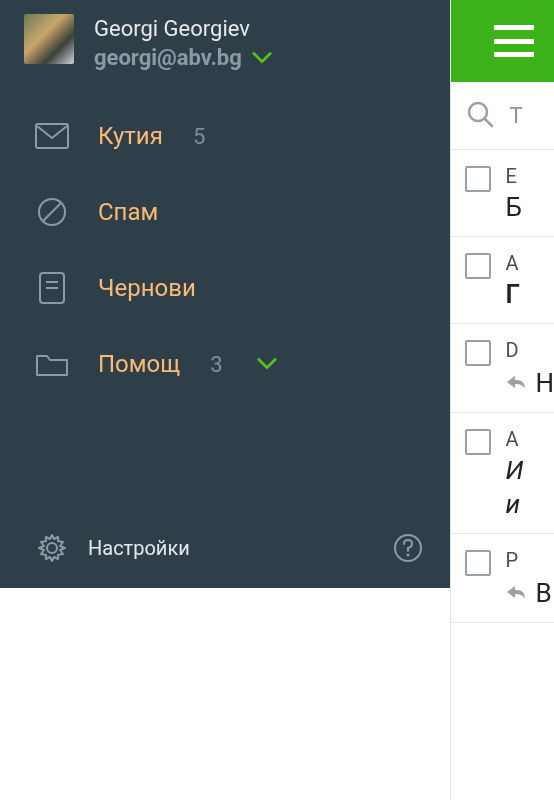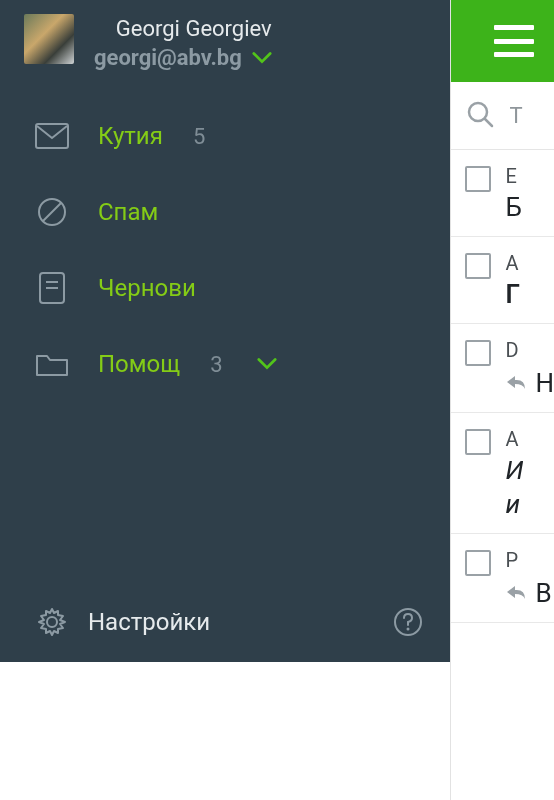--- a/index.html
+++ b/index.html
@@ -6,27 +6,26 @@
   body {
     width: 554px;
     height: 800px;
     overflow: hidden;
     font-family: -apple-system, BlinkMacSystemFont, "Segoe UI", Roboto, Arial, sans-serif;
     display: flex;
     background: #ffffff;
   }
   .sidebar {
     width: 468px;
-    height: 662px;
+    height: 588px;
     background: #2f3f4a;
     color: #dfe3e6;
     display: flex;
     flex-direction: column;
     position: relative;
-    text-align: right;
   }
   .profile {
     display: flex;
     align-items: flex-start;
     padding: 14px 20px 10px 24px;
     gap: 20px;
   }
   .avatar {
     width: 50px;
     height: 50px;
@@ -52,32 +51,32 @@
   }
   .nav-icon {
     width: 36px;
     height: 36px;
     display:flex;
     align-items:center;
     justify-content:center;
     flex-shrink:0;
     color:#8c9aa3;
   }
-  .nav-label { font-size: 24px; color:#84cc16; }
+  .nav-label { font-size: 24px; color:#fdba74; }
   .nav-count { font-size: 22px; color:#7f8d96; margin-left: 2px;}
   .footer {
     position:absolute;
     bottom:0; left:0; right:0;
     display:flex;
     align-items:center;
     padding: 22px 24px 22px 34px;
     gap: 18px;
   }
   .footer .group { display:flex; align-items:center; gap:18px; }
-  .footer-label { font-size:24px; color:#e6eaec; }
+  .footer-label { font-size:20px; color:#e6eaec; }
   .footer .spacer { flex:1; }
 
   .right {
     flex:1;
     background:#ffffff;
     display:flex;
     flex-direction:column;
     border-left: 1px solid #e2e2e2;
   }
   .topbar {

